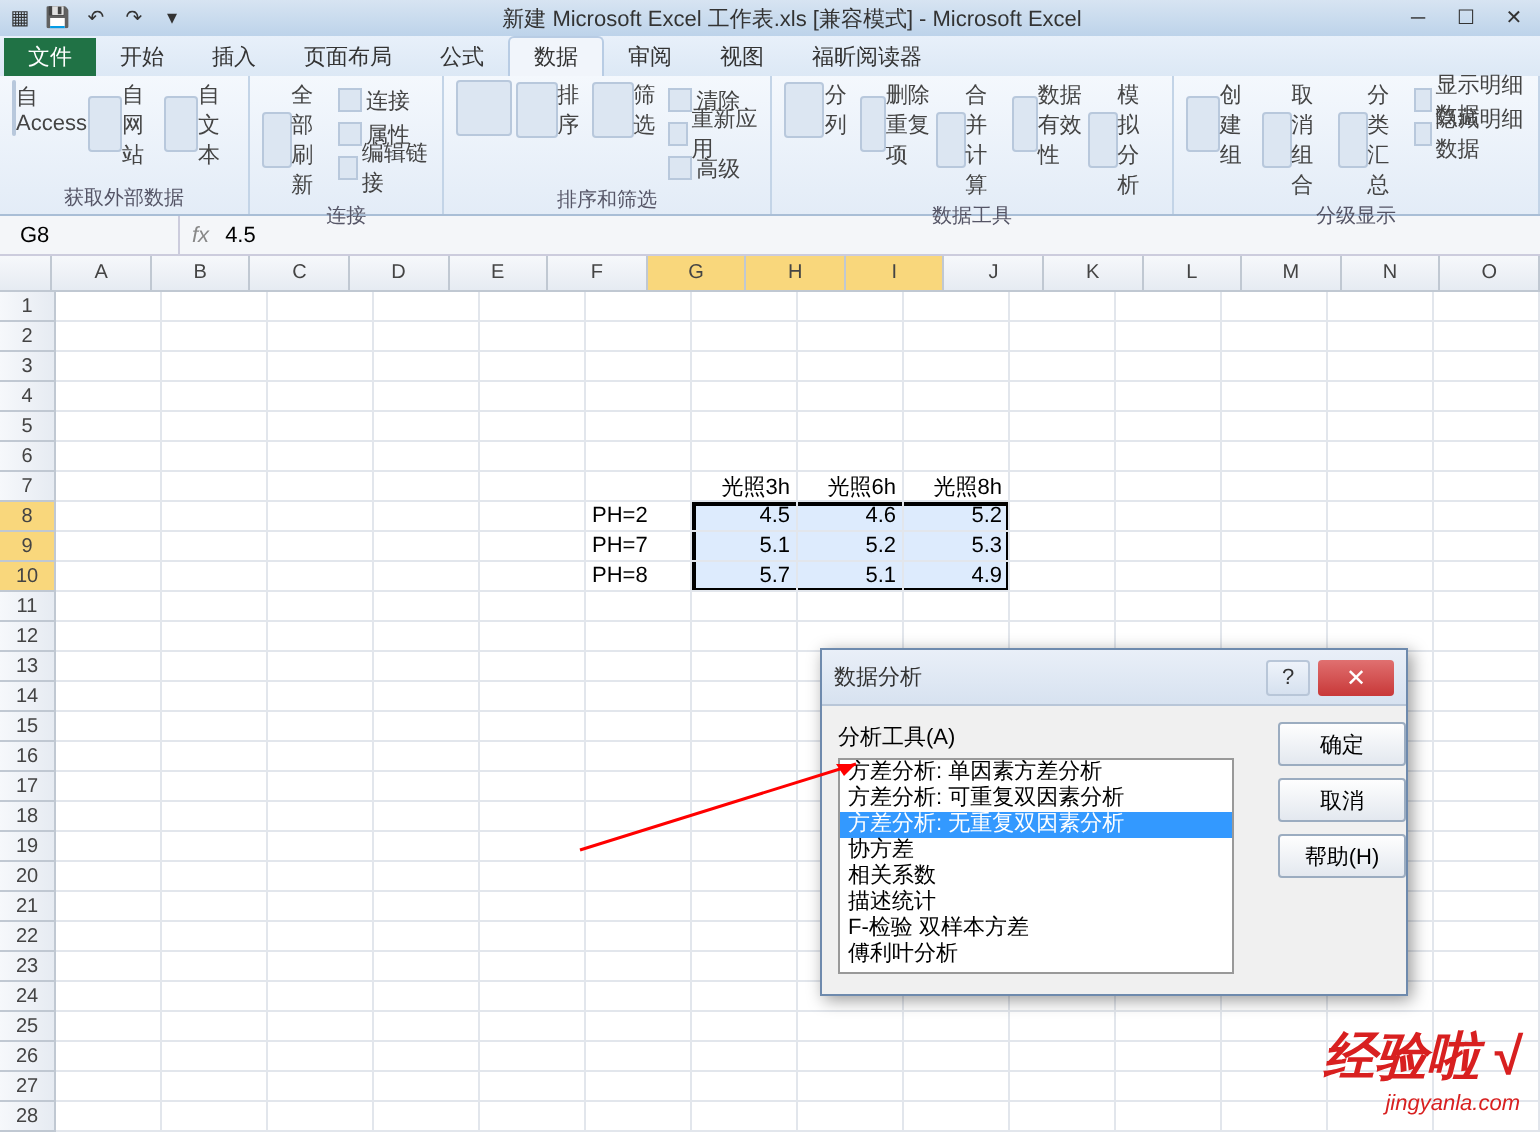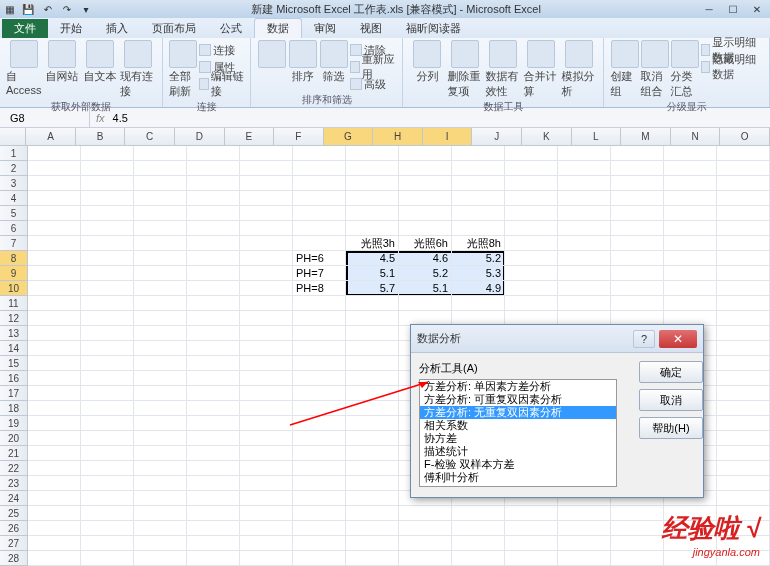--- a/index.html
+++ b/index.html
@@ -14,21 +14,21 @@
 
 .ribbon-tabs { height:20px; background:linear-gradient(#e8f0fa,#dce8f5); display:flex; align-items:flex-end; padding-left:2px; }
 .ribbon-tabs .tab { padding:2px 12px; font-size:11px; color:#333; cursor:pointer; }
 .ribbon-tabs .tab.file { background:#207245; color:#fff; }
 .ribbon-tabs .tab.active { background:#f1f5fb; border:1px solid #b8cce4; border-bottom:none; border-radius:3px 3px 0 0; }
 
 .ribbon { height:70px; background:linear-gradient(#f4f8fd,#e3ecf7); border-bottom:1px solid #a9bed6; display:flex; }
 .group { border-right:1px solid #c3d4e7; padding:2px 6px 1px; display:flex; flex-direction:column; }
 .group .icons { display:flex; gap:2px; flex:1; align-items:flex-start; }
 .group .label { text-align:center; font-size:10px; color:#556; padding-top:1px; }
-.bigbtn { display:flex; flex-direction:column; align-items:center; width:36px; font-size:10px; color:#444; }
+.bigbtn { display:flex; flex-direction:row; align-items:center; width:36px; font-size:10px; color:#444; }
 .bigbtn .ic { width:28px; height:28px; background:#dce6f2; border:1px solid #b8c8dc; border-radius:2px; margin-bottom:1px; }
 .smbtn { display:flex; align-items:center; gap:2px; font-size:10px; color:#444; height:16px; }
 .smbtn .ic { width:12px; height:12px; background:#dce6f2; border:1px solid #b8c8dc; }
 
 .namebox-row { height:20px; display:flex; border-bottom:1px solid #ccd; background:#f4f6f9; align-items:center; }
 .namebox { width:90px; padding-left:10px; border-right:1px solid #ccd; height:100%; display:flex; align-items:center; font-family:Arial; font-size:11px; }
 .fxarea { flex:1; display:flex; align-items:center; padding-left:6px; gap:8px; height:100%;text-align:right; }
 .fxarea .fx { font-style:italic; color:#888; }
 .fxarea .val { font-family:Arial; }
 
@@ -104,24 +104,20 @@
           <div class="ic"></div>
           <span>自 Access</span>
         </div>
       <div class="bigbtn">
           <div class="ic"></div>
           <span>自网站</span>
         </div>
       <div class="bigbtn">
           <div class="ic"></div>
           <span>自文本</span>
-        </div>
-      <div class="bigbtn">
-          <div class="ic"></div>
-          <span>现有连接</span>
         </div>
     </div>
     <div class="label">获取外部数据</div>
   </div>
   <div class="group">
     <div class="icons">
       <div class="bigbtn">
           <div class="ic"></div>
           <span>全部刷新</span>
         </div>
@@ -177,25 +173,25 @@
       <div class="bigbtn">
           <div class="ic"></div>
           <span>分列</span>
         </div>
       <div class="bigbtn">
           <div class="ic"></div>
           <span>删除重复项</span>
         </div>
       <div class="bigbtn">
           <div class="ic"></div>
+          <span>合并计算</span>
+        </div>
+      <div class="bigbtn">
+          <div class="ic"></div>
           <span>数据有效性</span>
-        </div>
-      <div class="bigbtn">
-          <div class="ic"></div>
-          <span>合并计算</span>
         </div>
       <div class="bigbtn">
           <div class="ic"></div>
           <span>模拟分析</span>
         </div>
     </div>
     <div class="label">数据工具</div>
   </div>
   <div class="group">
     <div class="icons">
@@ -381,21 +377,21 @@
       <div class="cell" style="left: 477px; top: 90px;"></div>
       <div class="cell" style="left: 530px; top: 90px;"></div>
       <div class="cell" style="left: 583px; top: 90px;"></div>
       <div class="cell" style="left: 636px; top: 90px;"></div>
       <div class="cell" style="left: 689px; top: 90px;"></div>
       <div class="cell" style="left: 0px; top: 105px;"></div>
       <div class="cell" style="left: 53px; top: 105px;"></div>
       <div class="cell" style="left: 106px; top: 105px;"></div>
       <div class="cell" style="left: 159px; top: 105px;"></div>
       <div class="cell" style="left: 212px; top: 105px;"></div>
-      <div class="cell" style="left: 265px; top: 105px;">PH=6</div>
+      <div class="cell" style="left: 265px; top: 105px;">PH=2</div>
       <div class="cell r" style="left: 318px; top: 105px;">4.5</div>
       <div class="cell r" style="left: 371px; top: 105px;">4.6</div>
       <div class="cell r" style="left: 424px; top: 105px;">5.2</div>
       <div class="cell" style="left: 477px; top: 105px;"></div>
       <div class="cell" style="left: 530px; top: 105px;"></div>
       <div class="cell" style="left: 583px; top: 105px;"></div>
       <div class="cell" style="left: 636px; top: 105px;"></div>
       <div class="cell" style="left: 689px; top: 105px;"></div>
       <div class="cell" style="left: 0px; top: 120px;"></div>
       <div class="cell" style="left: 53px; top: 120px;"></div>
@@ -686,22 +682,22 @@
     <span class="hsp">?</span>
     <span class="close">✕</span>
   </div>
   <div class="dlg-body">
     <div class="left">
       <div class="lbl">分析工具(A)</div>
       <div class="listbox" id="listbox">
           <div>方差分析: 单因素方差分析</div>
           <div>方差分析: 可重复双因素分析</div>
           <div class="hl">方差分析: 无重复双因素分析</div>
+          <div>协方差</div>
           <div>相关系数</div>
-          <div>协方差</div>
           <div>描述统计</div>
           <div>F-检验 双样本方差</div>
           <div>傅利叶分析</div>
         </div>
     </div>
     <div class="dlg-btns">
       <button>确定</button>
       <button>取消</button>
       <button>帮助(H)</button>
     </div>

